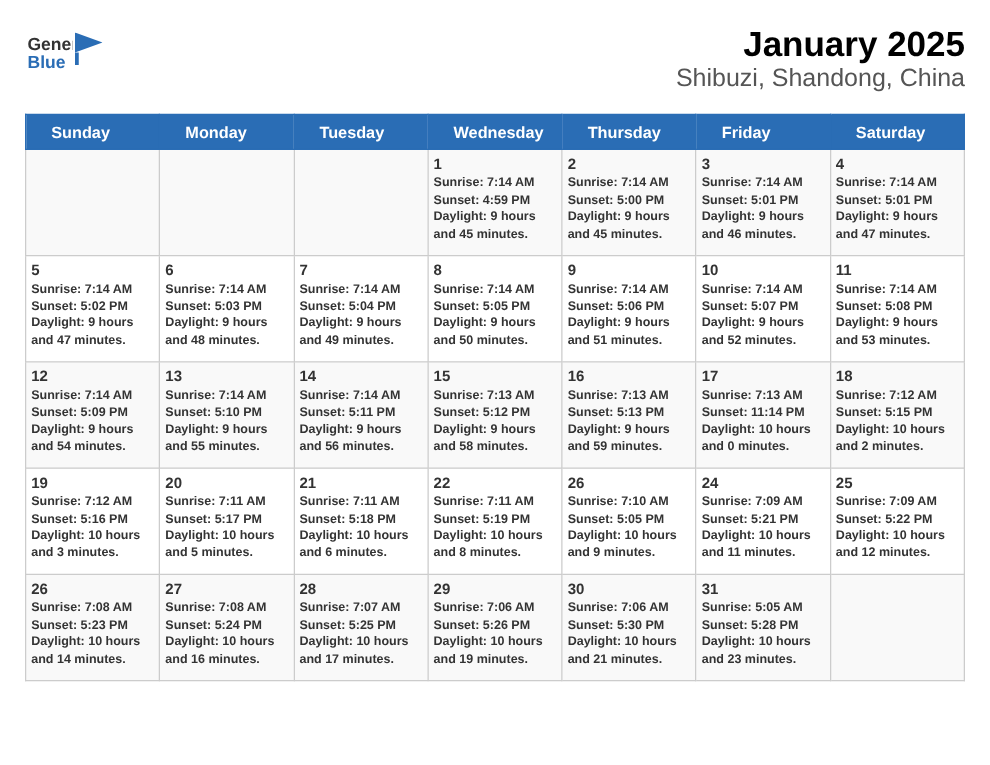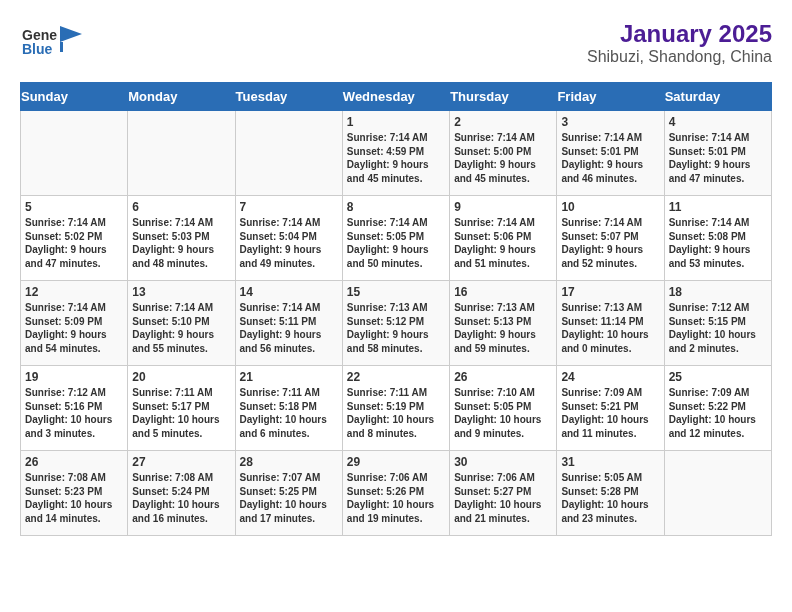--- a/index.html
+++ b/index.html
@@ -18,40 +18,40 @@
     }
     .logo {
       display: flex;
       align-items: center;
       gap: 2px;
     }
     .title-block {
       text-align: right;
     }
     .title-block h1 {
-      font-size: 24px;
+      font-size: 28px;
       font-weight: bold;
-      color: #4c1d95;
+      color: #000000;
     }
     .title-block h2 {
-      font-size: 16px;
+      font-size: 20px;
       font-weight: normal;
       color: #555;
     }
     table {
       width: 100%;
       border-collapse: collapse;
       table-layout: fixed;
     }
     thead tr th {
       background-color: #2a6db5;
       color: #fff;
       font-size: 13px;
       font-weight: bold;
-      padding: 6px 0;
+      padding: 6px 20px;
       text-align: left;
       border: 1px solid #2a6db5;
     }
     tbody tr td {
       vertical-align: top;
       padding: 4px 4px;
       font-size: 10.5px;
       color: #333;
       border: 1px solid #ccc;
       height: 85px;
@@ -291,21 +291,21 @@
         </td>
         <td>
           <span class="day-num">29</span>
           <div class="day-info">Sunrise: 7:06 AM
 Sunset: 5:26 PM
 Daylight: 10 hours and 19 minutes.</div>
         </td>
         <td>
           <span class="day-num">30</span>
           <div class="day-info">Sunrise: 7:06 AM
-Sunset: 5:27 PM
+Sunset: 5:30 PM
 Daylight: 10 hours and 21 minutes.</div>
         </td>
         <td>
           <span class="day-num">31</span>
           <div class="day-info">Sunrise: 5:05 AM
 Sunset: 5:28 PM
 Daylight: 10 hours and 23 minutes.</div>
         </td>
         <td></td>
       </tr>

